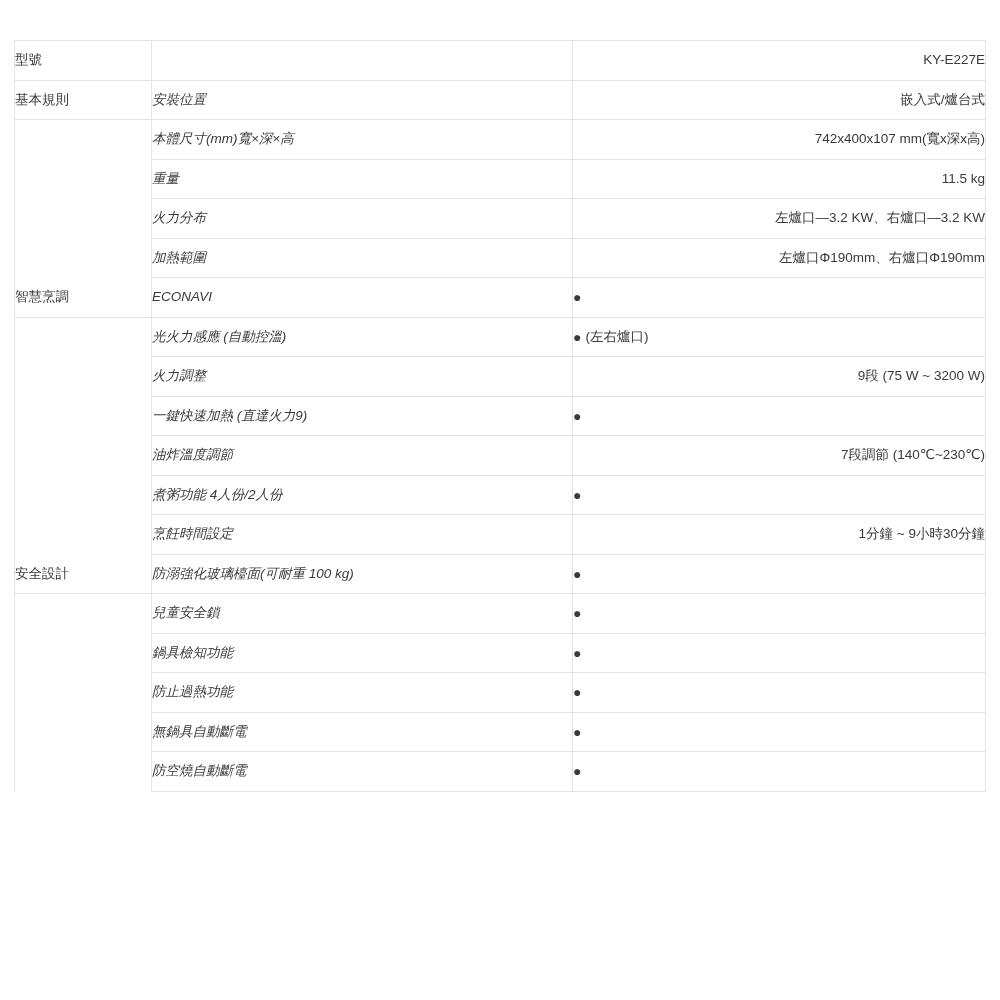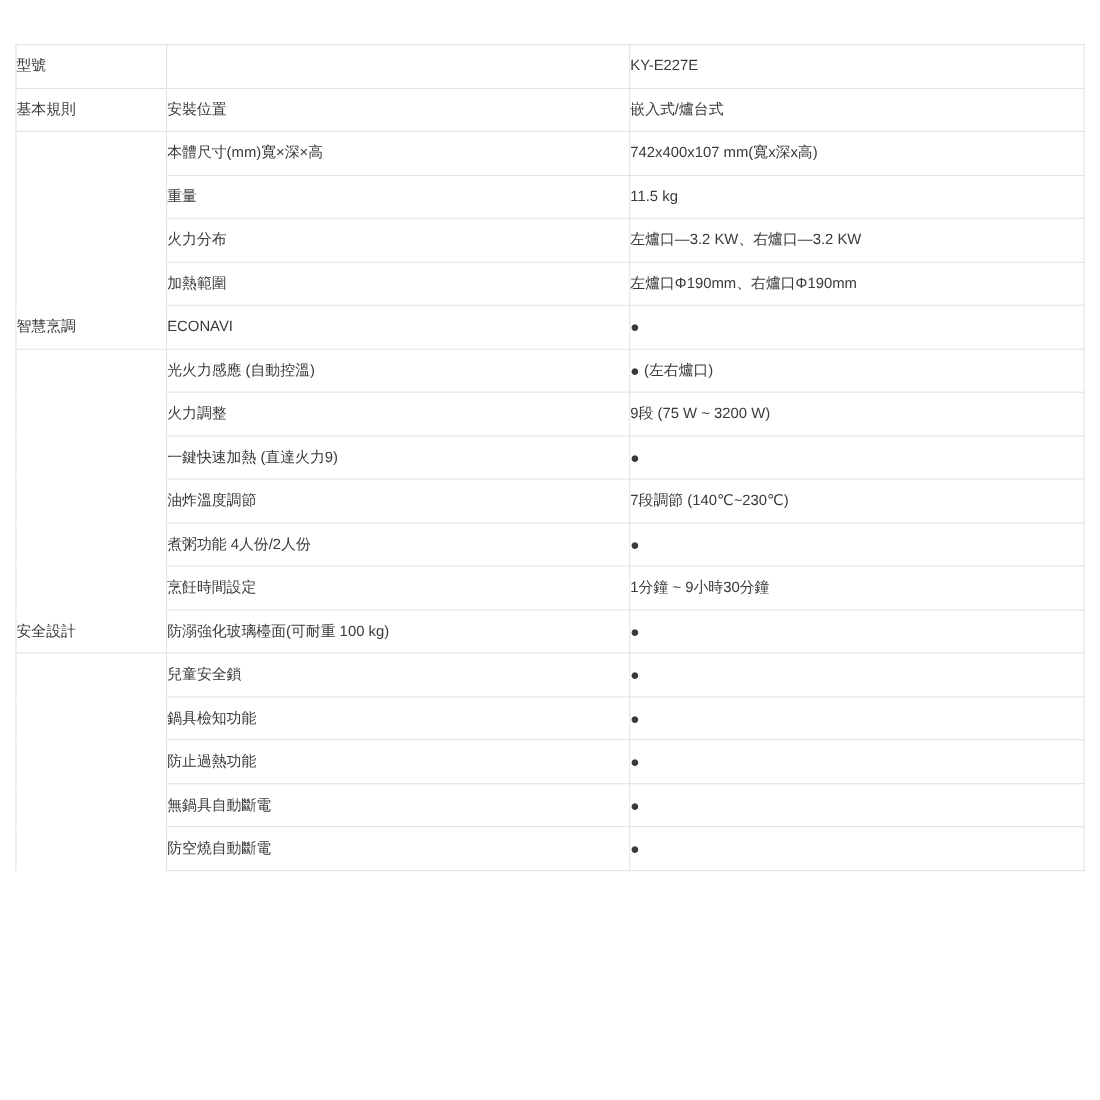--- a/index.html
+++ b/index.html
@@ -43,23 +43,25 @@
     padding-top: 11px;
     color: #3a3a3a;
   }
   td.group.empty {
     border-top-color: transparent;
     border-bottom-color: transparent;
   }
   td.feature {
     width: 420px;
     padding-left: 16px;
+    font-style: italic;
   }
   td.value {
     padding-left: 14px;
+    text-align: right;
   }
   td.dot {
     padding-left: 14px;
     font-size: 13.5px;
   }
   .bullet {
     display: inline-block;
     font-size: 14px;
     line-height: 1;
     color: #3a3a3a;

